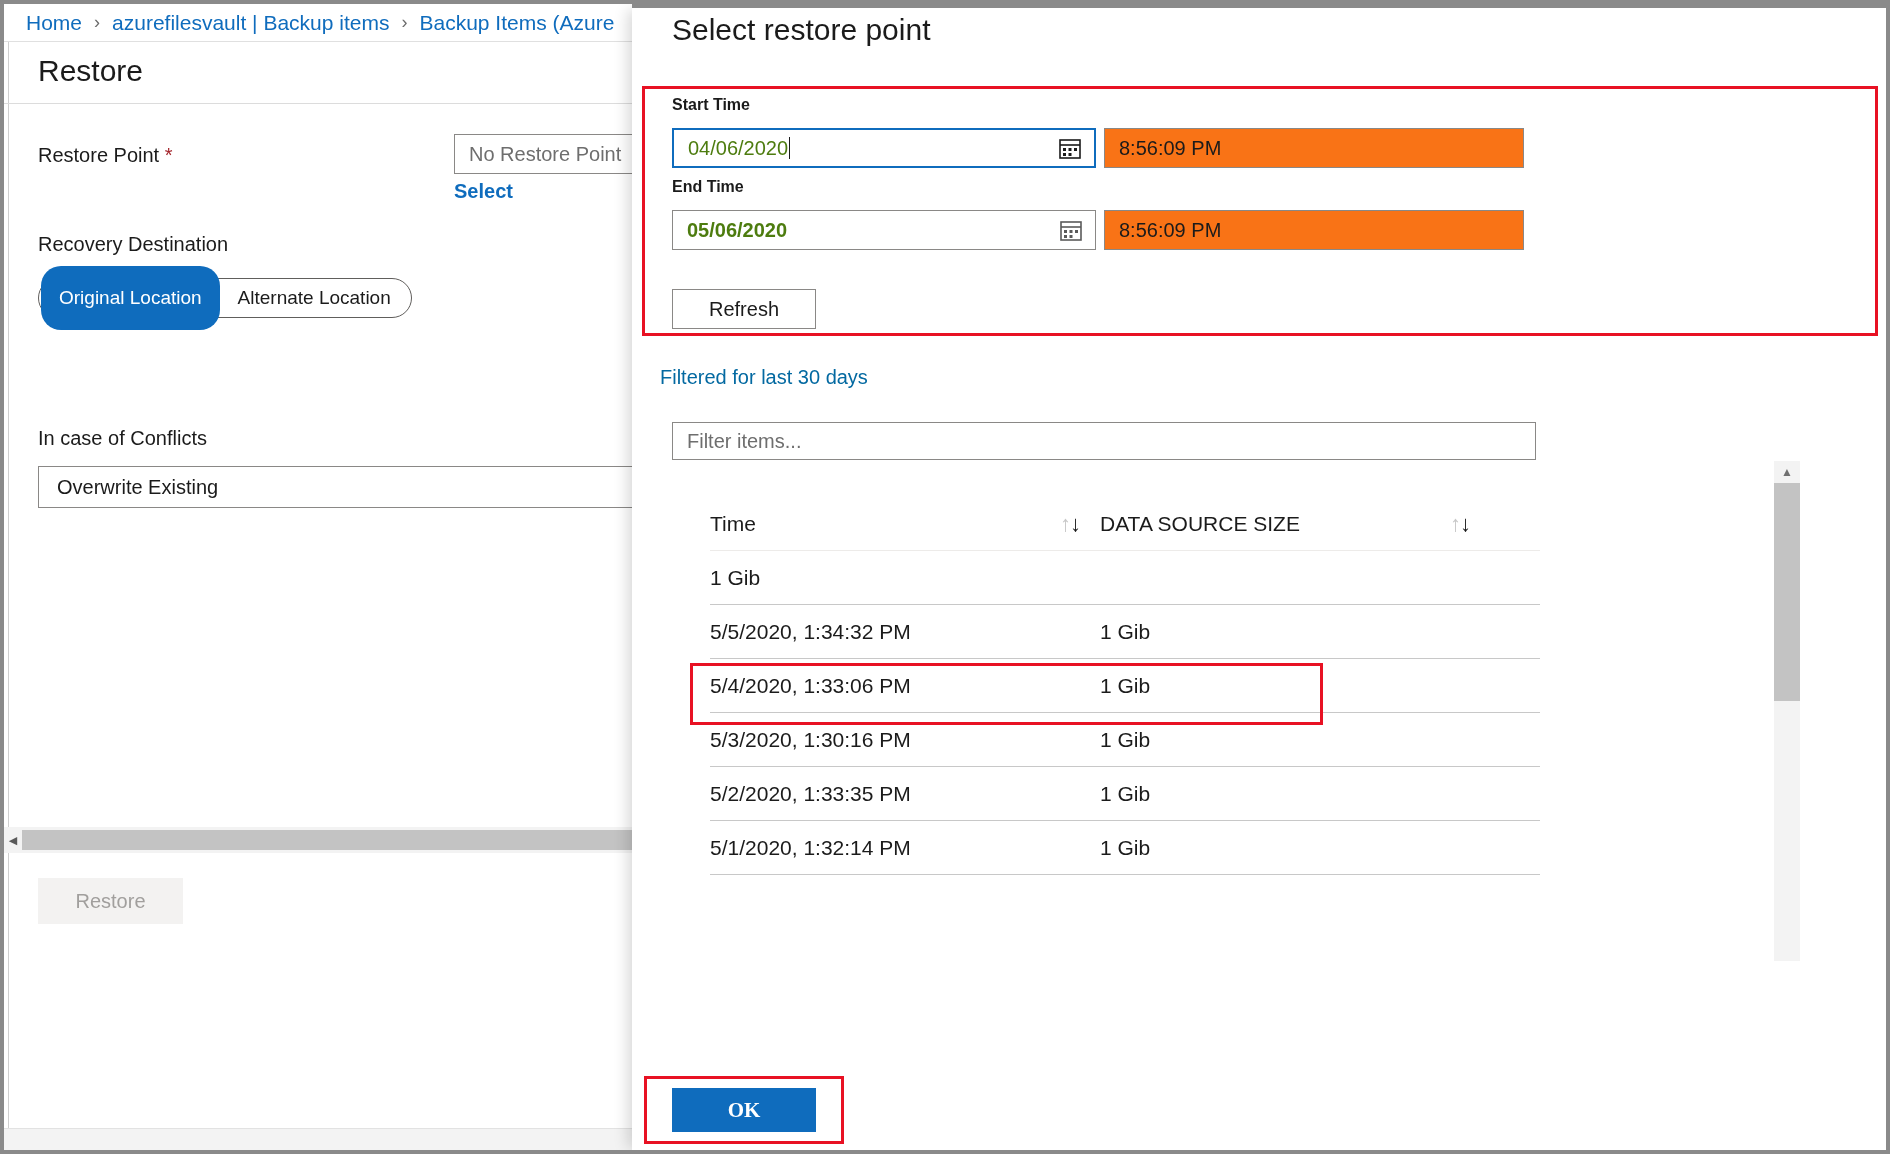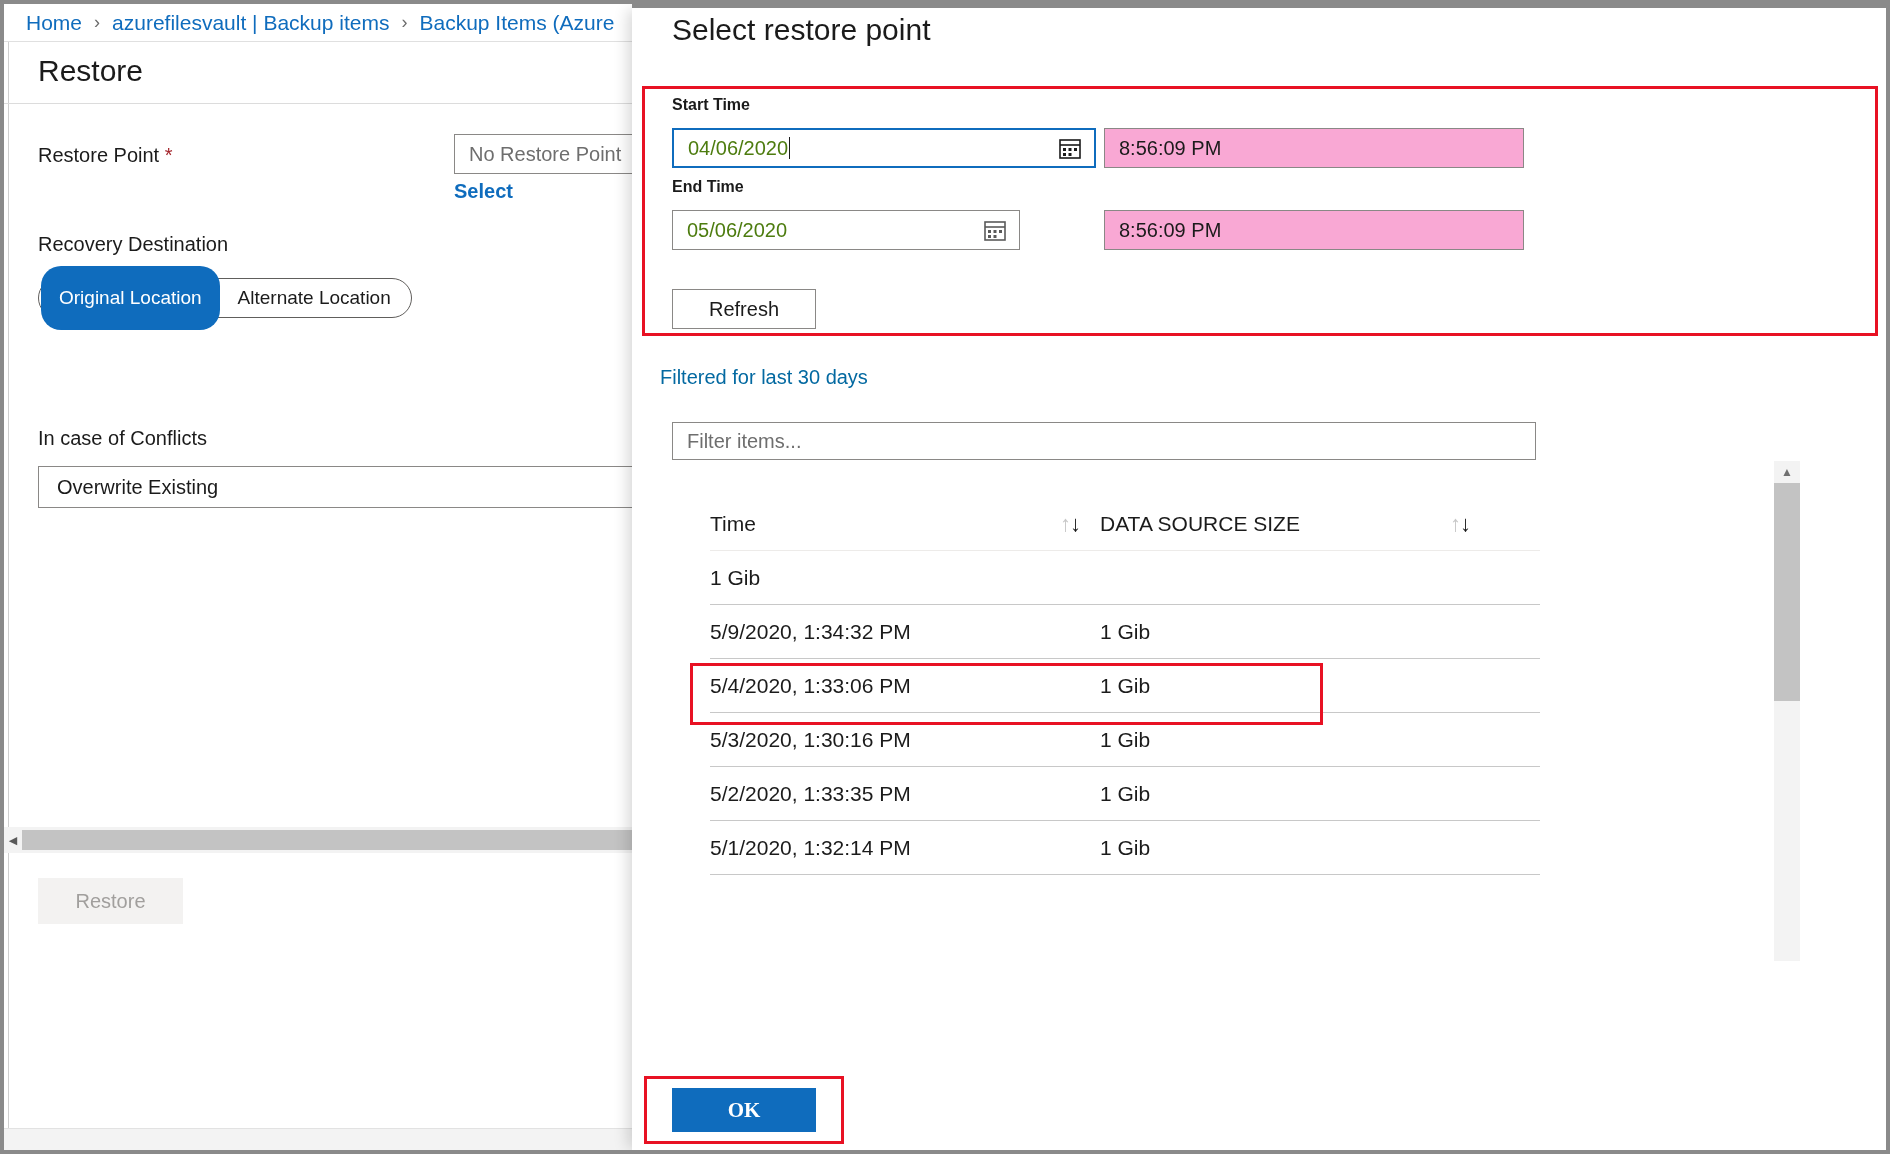--- a/index.html
+++ b/index.html
@@ -238,22 +238,23 @@
     box-sizing: border-box;
     background: #ffffff;
     display: flex;
     align-items: center;
   }
   #start-date-wrap {
     left: 40px; top: 120px; width: 424px;
     border: 2px solid #0f6cbd;
   }
   #end-date-wrap {
-    left: 40px; top: 202px; width: 348px;
+    left: 40px; top: 202px; width: 424px;
     border: 1px solid #8a8886;
+    font-weight: bold;
   }
   .date-text {
     font-size: 20px;
     color: #4d7c0f;
     padding-left: 14px;
     flex: 1;
     white-space: nowrap;
   }
   .caret {
     display: inline-block;
@@ -269,21 +270,21 @@
     flex: 0 0 auto;
     cursor: pointer;
   }
 
   .time-input {
     position: absolute;
     height: 40px;
     width: 420px;
     border: 1px solid #8a8886;
     box-sizing: border-box;
-    background: #f9a8d4;
+    background: #f97316;
     font-size: 20px;
     color: #1b1b1b;
     padding-left: 14px;
     line-height: 38px;
   }
   #start-time-value { left: 472px; top: 120px; }
   #end-time-value   { left: 472px; top: 202px; }
 
   #refresh-button {
     position: absolute;
@@ -514,21 +515,21 @@
         <div class="col-sort">
           <span class="sort-glyph sort-up">↑</span>
             <span class="sort-glyph sort-down">↓</span>
         </div>
       </div>
 
       <div class="rp-row">
         <div class="rp-cell-size">1  Gib</div>
       </div>
       <div class="rp-row">
-        <div class="rp-cell-time">5/9/2020, 1:34:32 PM</div>
+        <div class="rp-cell-time">5/5/2020, 1:34:32 PM</div>
         <div class="rp-cell-size">1  Gib</div>
       </div>
       <div class="rp-row">
         <div class="rp-cell-time">5/4/2020, 1:33:06 PM</div>
         <div class="rp-cell-size">1  Gib</div>
       </div>
       <div class="rp-row">
         <div class="rp-cell-time">5/3/2020, 1:30:16 PM</div>
         <div class="rp-cell-size">1  Gib</div>
       </div>

